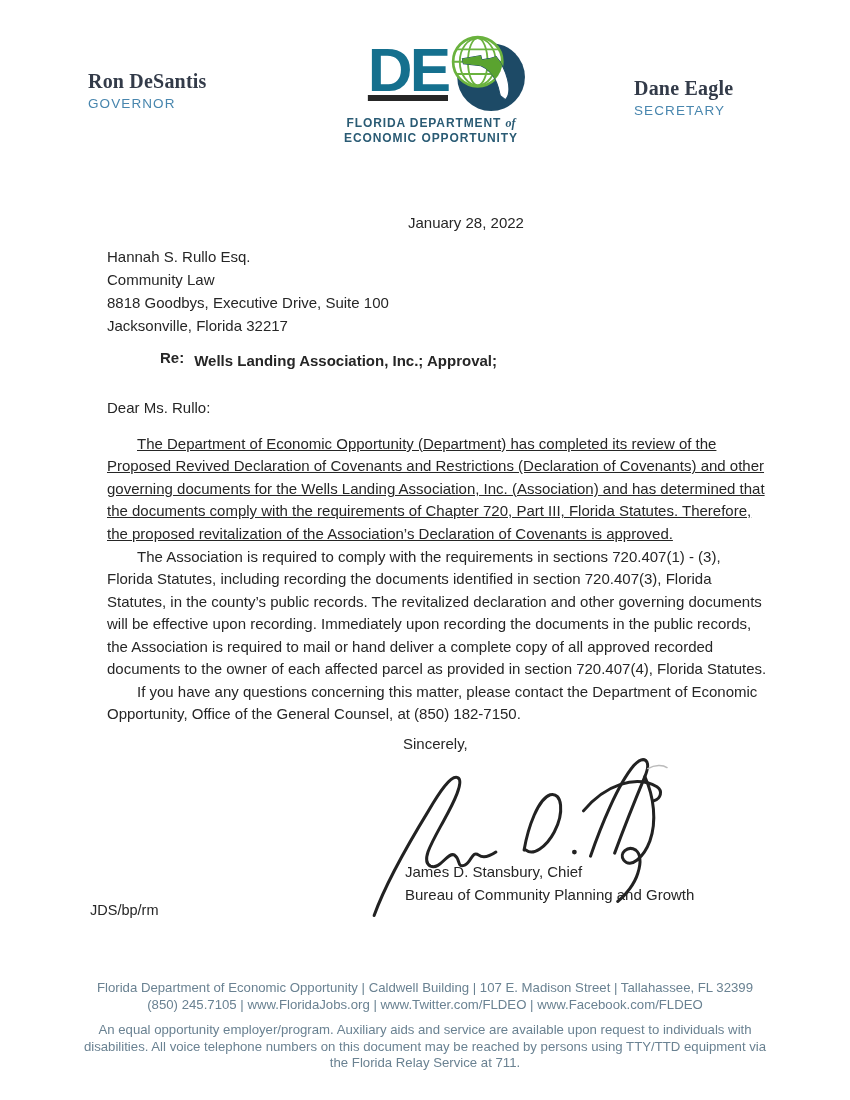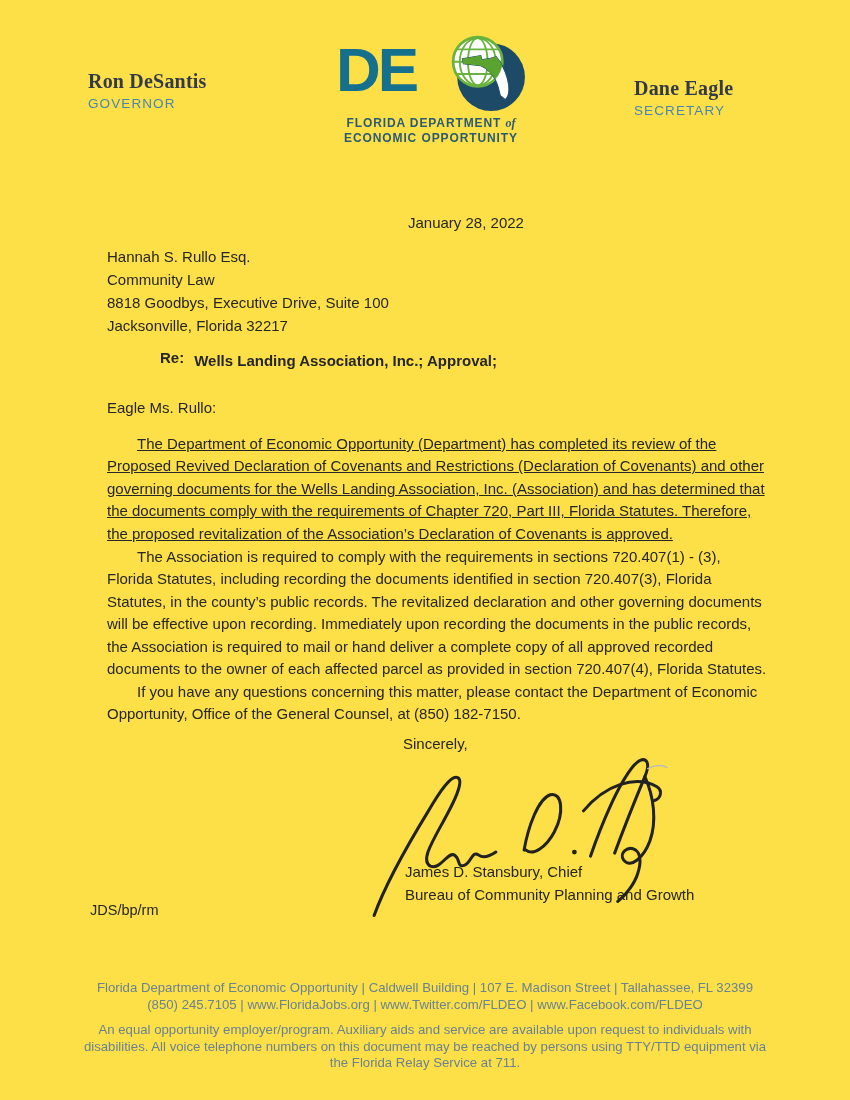--- a/index.html
+++ b/index.html
@@ -1,33 +1,33 @@
 <!DOCTYPE html>
 <html><head>
 <meta charset="utf-8">
 <style>
   * { margin:0; padding:0; box-sizing:border-box; }
   html,body { background:#e8e8e8; }
   .page {
     position:relative; width:850px; height:1100px; margin:0 auto;
-    background:#fde047; overflow:hidden;
+    background:#ffffff; overflow:hidden;
     font-family:"Liberation Sans", sans-serif; color:#262626;padding-left:28px;
   }
   
   .gov-block { position:absolute; left:88px; top:70px; }
   .sec-block { position:absolute; left:634px; top:77px; }
   .officer-name {
     font-family:"Liberation Serif", serif; font-weight:bold;
     font-size:20px; color:#333b49; letter-spacing:.2px;
   }
   .officer-title {
     font-size:13.5px; color:#4886ae; letter-spacing:1.1px; margin-top:3px;
   }
   .logo { position:absolute; left:336px; top:34px; width:190px; text-align:center; }
-  .logo-row { display:flex; align-items:flex-start; justify-content:space-between; height:80px; }
+  .logo-row { display:flex; align-items:flex-start; justify-content:flex-end; height:80px;text-decoration:underline; }
   .logo-de {
     font-size:62px; line-height:72px; font-weight:800; letter-spacing:-3px;
     color:#15708e; font-family:"Liberation Sans", sans-serif;
   }
   .logo-o { width:76px; height:78px; margin-left:2px; }
   .logo-wordmark {
     margin-top:2px; font-size:12px; font-weight:bold; color:#2a5b74;
     letter-spacing:.9px; line-height:14.5px;
   }
   .logo-of { font-family:"Liberation Serif", serif; font-style:italic; font-weight:bold; letter-spacing:0; font-size:12px; }
@@ -109,21 +109,21 @@
     <div>Jacksonville, Florida 32217</div>
   </div>
 
   <div class="re-block">
     <div class="re-label">Re:</div>
     <div class="re-lines">
       <div>Wells Landing Association, Inc.; Approval;</div>
     </div>
   </div>
 
-  <div class="salutation">Eagle Ms. Rullo:</div>
+  <div class="salutation">Dear Ms. Rullo:</div>
 
   <div class="para p1">The Department of Economic Opportunity (Department) has completed its review of the Proposed Revived Declaration of Covenants and Restrictions (Declaration of Covenants) and other governing documents for the Wells Landing Association, Inc. (Association) and has determined that the documents comply with the requirements of Chapter 720, Part III, Florida Statutes. Therefore, the proposed revitalization of the Association’s Declaration of Covenants is approved.</div>
   <div class="para p2">The Association is required to comply with the requirements in sections 720.407(1) - (3), Florida Statutes, including recording the documents identified in section 720.407(3), Florida Statutes, in the county’s public records. The revitalized declaration and other governing documents will be effective upon recording. Immediately upon recording the documents in the public records, the Association is required to mail or hand deliver a complete copy of all approved recorded documents to the owner of each affected parcel as provided in section 720.407(4), Florida Statutes.</div>
   <div class="para p3">If you have any questions concerning this matter, please contact the Department of Economic Opportunity, Office of the General Counsel, at (850) 182-7150.</div>
 
   <div class="closing">Sincerely,</div>
 
   <div class="signature-svg">
     <svg viewBox="0 0 310 170" width="312" height="172" fill="none" stroke="#222222" stroke-width="3" stroke-linecap="round">
       <path d="M 18,166 C 28,138 50,98 72,62 C 82,45 94,26 101,29 C 108,32 97,54 87,72 C 75,94 64,112 74,117 C 84,121 91,102 98,106 C 104,110 100,119 108,116 C 115,113 115,101 122,106 C 127,110 133,107 139,103"></path>

